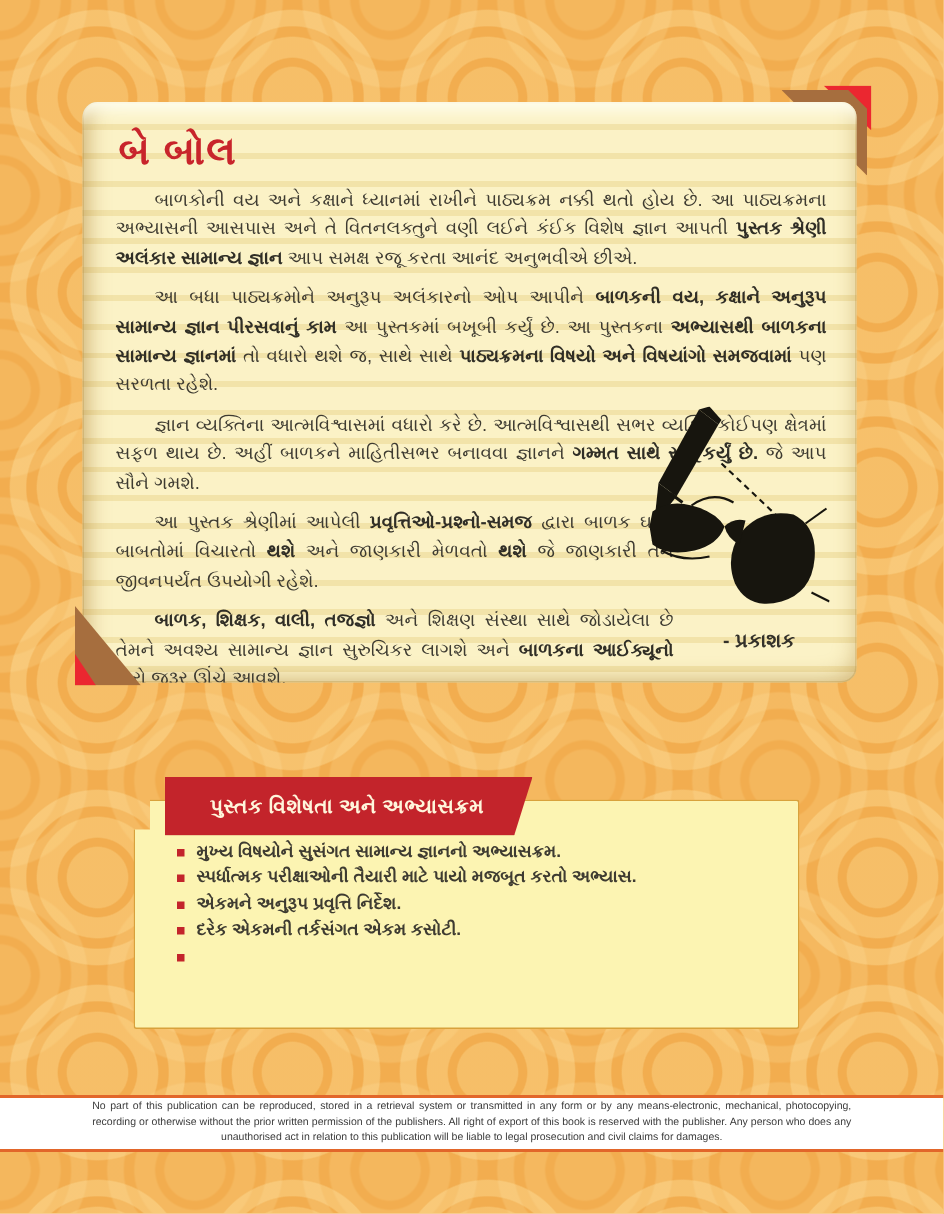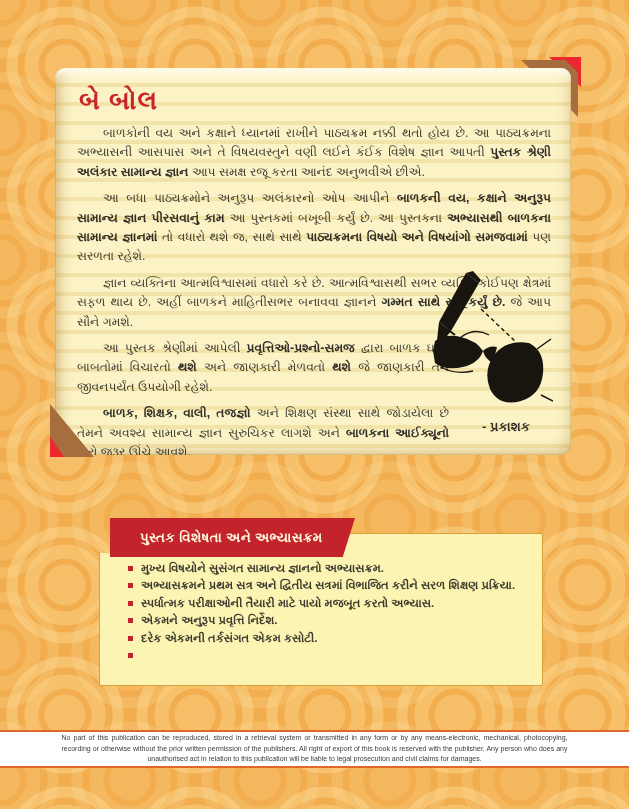--- a/index.html
+++ b/index.html
@@ -51,21 +51,21 @@
   .fold-tr-red{left:549px;top:57px;width:32px;height:30px;background:#EB2730;
     clip-path:polygon(0 0,100% 0,100% 100%);}
   .fold-tr-brown{left:521px;top:60px;width:57px;height:57px;background:#A66E3E;
     clip-path:polygon(0 0,78% 0,100% 22%,100% 100%);}
   .fold-bl-brown{left:50px;top:404px;width:44px;height:53px;background:#A66E3E;
     clip-path:polygon(0 0,100% 100%,0 100%);}
   .fold-bl-red{left:50px;top:436px;width:14px;height:21px;background:#EB2730;
     clip-path:polygon(0 0,100% 100%,0 100%);}
   
   .features-box{
-    position:absolute;left:99px;top:533px;width:444px;height:153px;
+    position:absolute;left:89px;top:533px;width:444px;height:153px;
     background:#FCF4B2;border:1.5px solid #D8A13C;border-radius:2px;
     clip-path:polygon(11px 0,100% 0,100% 100%,0 100%,0 20px,11px 20px);
     box-sizing:border-box;
   }
   .features-list{list-style:none;margin:28px 10px 0 28px;padding:0;}
   .features-list li{
     display:flex;align-items:flex-start;margin-bottom:4px;
     font-size:11.5px;line-height:13.4px;font-weight:600;color:#3E3B31;
   }
   .bullet-sq{flex:none;width:5px;height:5px;background:#C3242B;margin:4px 8px 0 0;}
@@ -94,21 +94,21 @@
 <body>
 
 <div id="canvas">
 
   <div class="fold fold-tr-red"></div>
   <div class="fold fold-tr-brown"></div>
 
   <div class="main-box">
     <h1 class="fw-title">બે બોલ</h1>
     <div class="paras">
-        <p class="para"><span>બાળકોની વય અને કક્ષાને ધ્યાનમાં રાખીને પાઠ્યક્રમ નક્કી થતો હોય છે. આ પાઠ્યક્રમના અભ્યાસની આસપાસ અને તે વિષયવસ્તુને વણી લઈને કંઈક વિશેષ જ્ઞાન આપતી </span><span class="b">પુસ્તક શ્રેણી અલંકાર સામાન્ય જ્ઞાન</span><span> આપ સમક્ષ રજૂ કરતા આનંદ અનુભવીએ છીએ.</span></p>
+        <p class="para"><span>બાળકોની વય અને કક્ષાને ધ્યાનમાં રાખીને પાઠ્યક્રમ નક્કી થતો હોય છે. આ પાઠ્યક્રમના અભ્યાસની આસપાસ અને તે વિતનલક્તુને વણી લઈને કંઈક વિશેષ જ્ઞાન આપતી </span><span class="b">પુસ્તક શ્રેણી અલંકાર સામાન્ય જ્ઞાન</span><span> આપ સમક્ષ રજૂ કરતા આનંદ અનુભવીએ છીએ.</span></p>
         <p class="para"><span>આ બધા પાઠ્યક્રમોને અનુરૂપ અલંકારનો ઓપ આપીને </span><span class="b">બાળકની વય, કક્ષાને અનુરૂપ સામાન્ય જ્ઞાન પીરસવાનું કામ</span><span> આ પુસ્તકમાં બખૂબી કર્યું છે. આ પુસ્તકના </span><span class="b">અભ્યાસથી બાળકના સામાન્ય જ્ઞાનમાં</span><span> તો વધારો થશે જ, સાથે સાથે </span><span class="b">પાઠ્યક્રમના વિષયો અને વિષયાંગો સમજવામાં</span><span> પણ સરળતા રહેશે.</span></p>
         <p class="para"><span>જ્ઞાન વ્યક્તિના આત્મવિશ્વાસમાં વધારો કરે છે. આત્મવિશ્વાસથી સભર વ્યક્તિ કોઈપણ ક્ષેત્રમાં સફળ થાય છે. અહીં બાળકને માહિતીસભર બનાવવા જ્ઞાનને </span><span class="b">ગમ્મત સાથે રજૂ કર્યું છે.</span><span> જે આપ સૌને ગમશે.</span></p>
         <p class="para narrow"><span>આ પુસ્તક શ્રેણીમાં આપેલી </span><span class="b">પ્રવૃત્તિઓ-પ્રશ્નો-સમજ</span><span> દ્વારા બાળક ઘણી બાબતોમાં વિચારતો </span><span class="b">થશે</span><span> અને જાણકારી મેળવતો </span><span class="b">થશે</span><span> જે જાણકારી તેને જીવનપર્યંત ઉપયોગી રહેશે.</span></p>
         <p class="para narrow"><span class="b">બાળક, શિક્ષક, વાલી, તજજ્ઞો</span><span> અને શિક્ષણ સંસ્થા સાથે જોડાયેલા છે તેમને અવશ્ય સામાન્ય જ્ઞાન સુરુચિકર લાગશે અને </span><span class="b">બાળકના આઈક્યૂનો</span><span> પારો જરૂર ઊંચે આવશે.</span></p>
       </div>
 
     <svg class="pen-art" viewBox="0 0 120 142">
       <g fill="#17150e" stroke="none">
         <path d="M33 2 L46 12 L18 60 L6 51 Z"></path>
         <path d="M6 51 L18 60 L3 79 Z"></path>
@@ -134,24 +134,20 @@
   <div class="fold fold-bl-red"></div>
 
   <div class="features-box">
     <ul class="features-list">
         <li>
           <span class="bullet-sq"></span>
           <span>મુખ્ય વિષયોને સુસંગત સામાન્ય જ્ઞાનનો અભ્યાસક્રમ.</span>
         </li>
         <li>
           <span class="bullet-sq"></span>
-          <span>અભ્યાસક્રમને પ્રથમ સત્ર અને દ્વિતીય સત્રમાં વિભાજિત કરીને સરળ શિક્ષણ પ્રક્રિયા.</span>
-        </li>
-        <li>
-          <span class="bullet-sq"></span>
           <span>સ્પર્ધાત્મક પરીક્ષાઓની તૈયારી માટે પાયો મજબૂત કરતો અભ્યાસ.</span>
         </li>
         <li>
           <span class="bullet-sq"></span>
           <span>એકમને અનુરૂપ પ્રવૃત્તિ નિર્દેશ.</span>
         </li>
         <li>
           <span class="bullet-sq"></span>
           <span>દરેક એકમની તર્કસંગત એકમ કસોટી.</span>
         </li>

